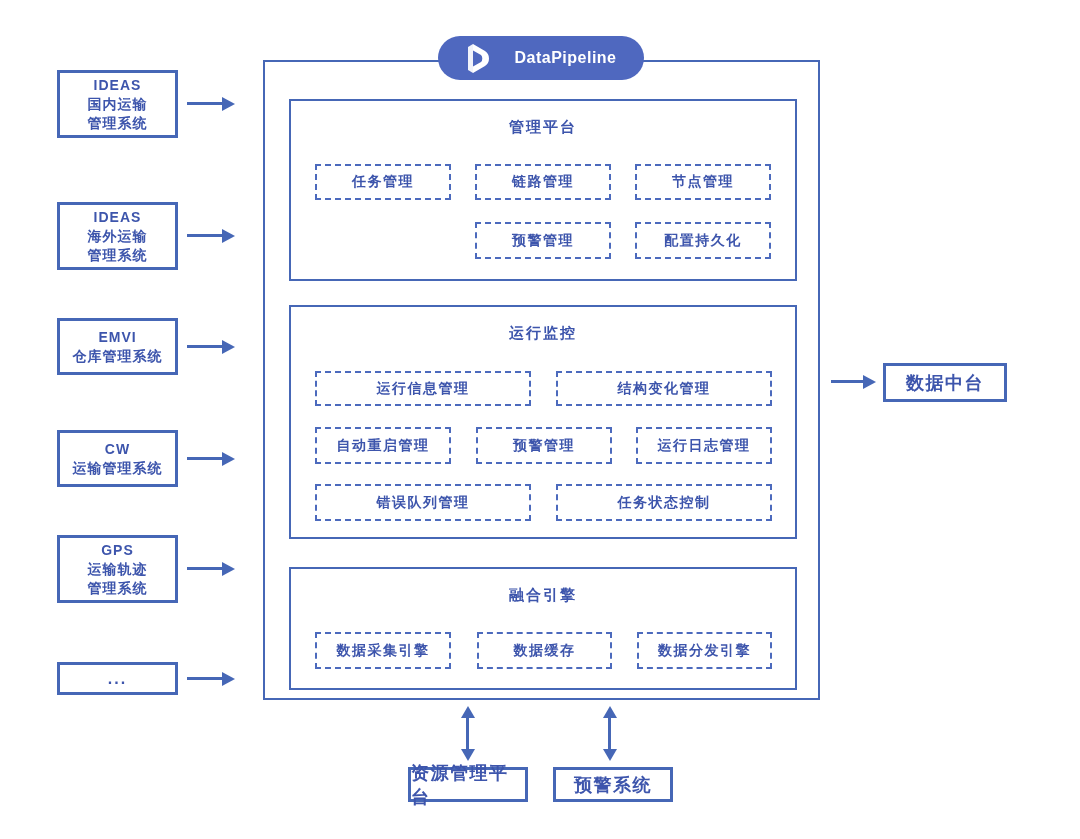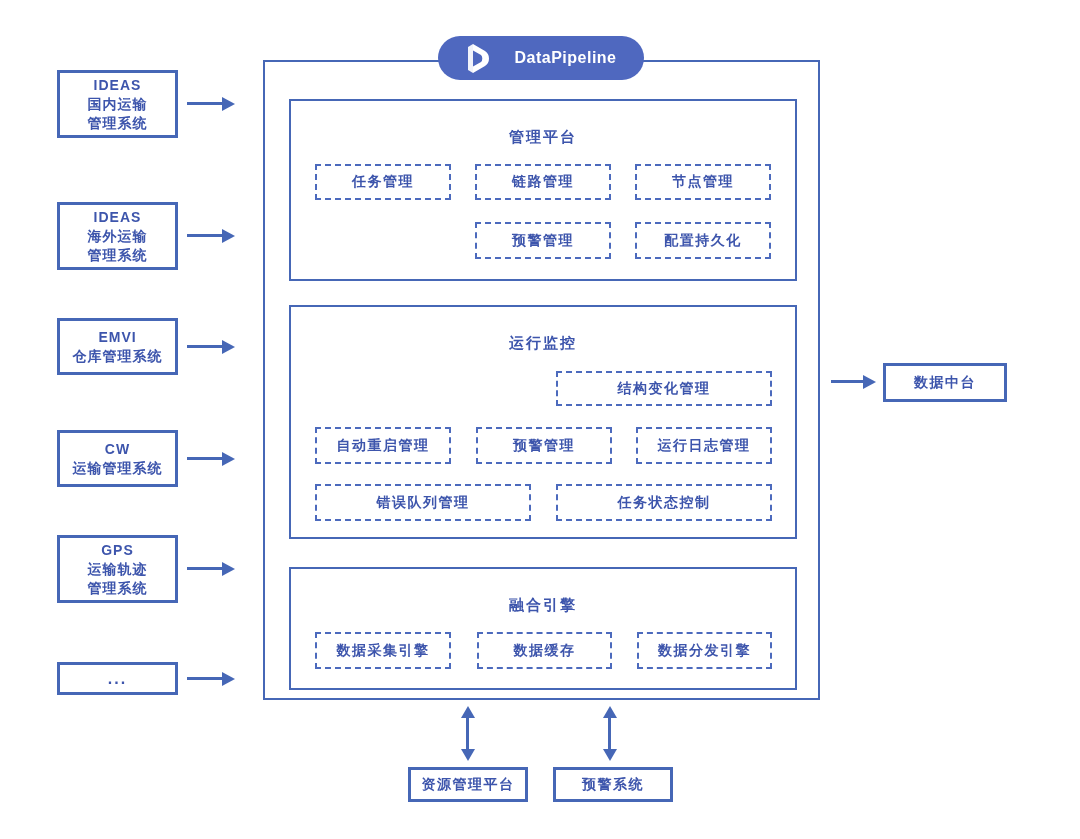--- a/index.html
+++ b/index.html
@@ -51,34 +51,34 @@
   .pill .brand {
     color:#ffffff; font-weight:bold; font-size:16px; letter-spacing:0.5px;
   }
 
   
   .section {
     position:absolute; left:24px; width:508px;
     border:2px solid #4667B6; background:#ffffff;
   }
   .sec-title {
-    text-align:center; padding-top:27px;
+    text-align:center; padding-top:17px;
     font-weight:bold; font-size:15px; letter-spacing:2px; color:#3D55AC;
   }
   .chip {
     position:absolute; border:2px dashed #4C6ABD; background:#ffffff;
     display:flex; align-items:center; justify-content:center;
     font-weight:bold; font-size:14px; letter-spacing:1.5px; color:#3D55AC;
   }
 
   
   .node {
     position:absolute; border:3px solid #4667B6; background:#ffffff;
     display:flex; align-items:center; justify-content:center;
-    font-weight:bold; font-size:14px; letter-spacing:1.5px; color:#3D55AC;
+    font-weight:bold; font-size:18px; letter-spacing:1.5px; color:#3D55AC;
   }
   .ellipsis-label { letter-spacing:2px; font-size:16px; }
 </style>
 </head>
 <body>
 
 <div class="canvas">
 
   <div class="src" style="top:70px;height:68px">
     <div>IDEAS</div>
@@ -120,20 +120,21 @@
       <div class="sec-title">管理平台</div>
       <div class="chip" style="left:24px;top:63px;width:136px;height:36px">任务管理</div>
       <div class="chip" style="left:184px;top:63px;width:136px;height:36px">链路管理</div>
       <div class="chip" style="left:344px;top:63px;width:136px;height:36px">节点管理</div>
       <div class="chip" style="left:184px;top:121px;width:136px;height:37px">预警管理</div>
       <div class="chip" style="left:344px;top:121px;width:136px;height:37px">配置持久化</div>
     </div>
 
     <div class="section" style="top:243px;height:234px">
       <div class="sec-title">运行监控</div>
+      <div class="chip" style="left:24px;top:64px;width:216px;height:35px">运行信息管理</div>
       <div class="chip" style="left:265px;top:64px;width:216px;height:35px">结构变化管理</div>
       <div class="chip" style="left:24px;top:120px;width:136px;height:37px">自动重启管理</div>
       <div class="chip" style="left:185px;top:120px;width:136px;height:37px">预警管理</div>
       <div class="chip" style="left:345px;top:120px;width:136px;height:37px">运行日志管理</div>
       <div class="chip" style="left:24px;top:177px;width:216px;height:37px">错误队列管理</div>
       <div class="chip" style="left:265px;top:177px;width:216px;height:37px">任务状态控制</div>
     </div>
 
     <div class="section" style="top:505px;height:123px">
       <div class="sec-title">融合引擎</div>

